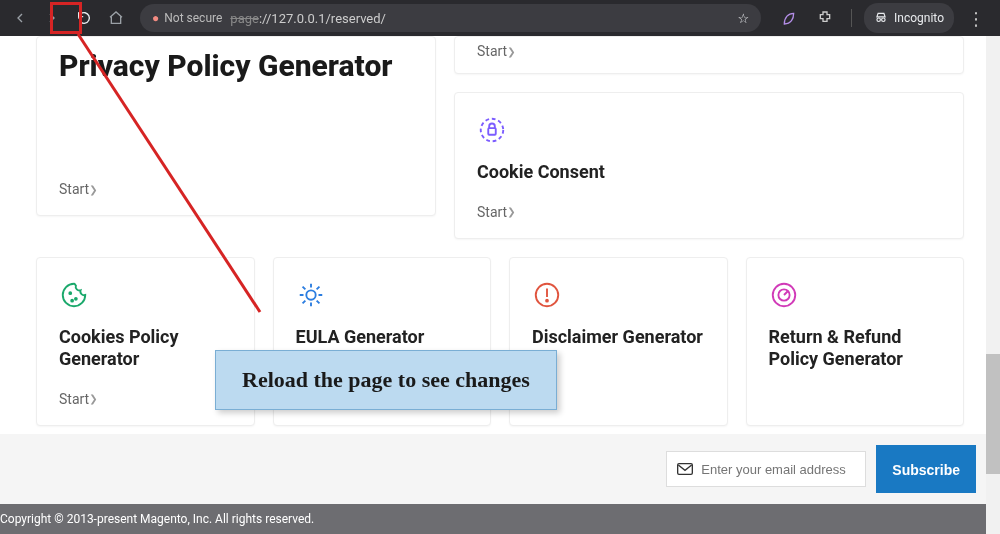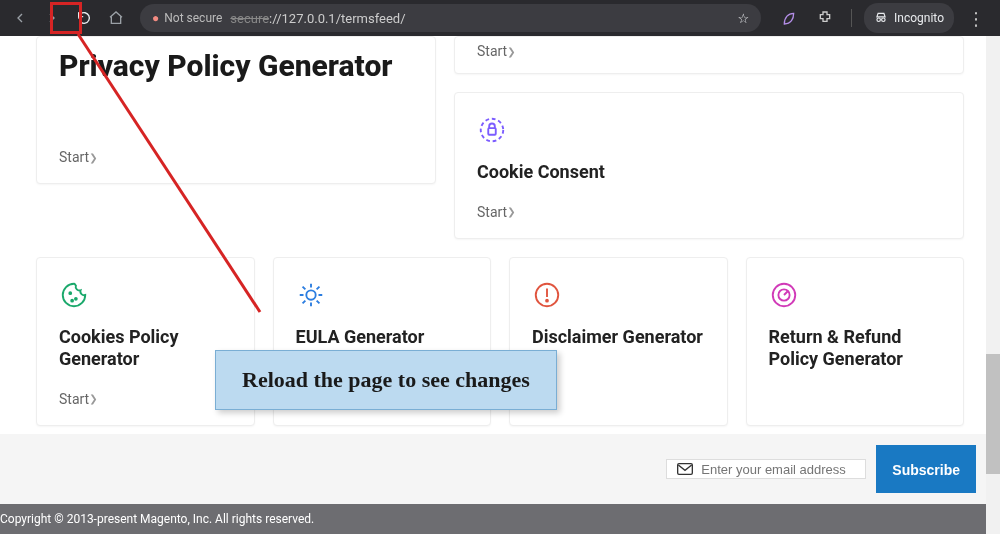--- a/index.html
+++ b/index.html
@@ -26,21 +26,21 @@
   .start { margin-top:20px; font-size:14px; color:#666; display:flex; align-items:center; cursor:pointer;}
   .start .chev{font-size:10px;color:#999;}
   .icon-circ { width:32px; height:32px; display:flex;}
   .row2 { display:flex; gap:18px; margin-top:18px;}
   .row2 .card { flex:1; min-width:0;}
   .col-left{ width:400px;}
   .col-right{ flex:1;}
   .card-stack{ display:flex; flex-direction:column; gap:18px;}
   .footer-area{ position:absolute; left:0; right:0; bottom:0;}
   .sub-bar { background:#f5f5f5; height:70px; display:flex; align-items:center; justify-content:flex-end; padding:0 24px; gap:10px;}
-  .email-box{ display:flex; align-items:center; background:#fff; border:1px solid #ddd; height:20px; padding:0 10px; gap:8px; width:200px;}
+  .email-box{ display:flex; align-items:center; background:#fff; border:1px solid #ddd; height:36px; padding:0 10px; gap:8px; width:200px;}
   .email-box input{ border:none; outline:none; font-size:13px; color:#666; flex:1; background:transparent;}
   .sub-btn{ background:#1979c3; color:#fff; border:none; height:48px; padding:17px 16px; font-size:14px; font-weight:600; cursor:pointer;}
   .copyright{ background:#6d6d71; color:#fff; font-size:12px; text-align:left; padding:8px 0;}
   .tooltip { position:absolute; left:215px; top:350px; background:#bcdaf0; border:1px solid #7aaed4; padding:16px 26px; font-family:Liberation Serif, serif; font-size:22px; font-weight:bold; color:#1a1a1a; box-shadow:3px 3px 6px rgba(0,0,0,0.2); z-index:30;}
   .scrollbar{position:absolute;right:0;top:36px;bottom:0;width:14px;background:#f1f1f1;display:flex;align-items:flex-end;}
   .scroll-thumb{width:14px;height:120px;background:#c1c1c1;border-radius:0;margin-bottom:60px;}
 </style>
 </head>
 <body>
 
@@ -64,21 +64,21 @@
     <svg viewBox="0 0 24 24">
         <path d="M3 11l9-8 9 8M5 10v10h14V10"></path>
       </svg>
   </div>
   <div class="url-pill">
     <span class="not-secure">
       <span class="dot">●</span>
       <span>Not secure</span>
     </span>
     <span class="url-text">
-      <span class="strike">secure</span><span>://127.0.0.1/termsfeed/</span>
+      <span class="strike">page</span><span>://127.0.0.1/reserved/</span>
     </span>
     <span style="flex:1"></span>
     <span class="ic" style="color:#e8eaed;">☆</span>
   </div>
   <div class="right-icons">
     <div class="ic">
       <svg width="16" height="16" viewBox="0 0 24 24" fill="none" stroke="#b48ee8" stroke-width="2">
           <path d="M5 21c10 0 14-8 14-16-8 0-14 6-14 16z"></path>
         </svg>
     </div>
@@ -101,21 +101,21 @@
 </div>
 
 <div class="red-box"></div>
 <svg class="arrow-line" width="260" height="330">
   <line x1="28" y1="32" x2="210" y2="310" stroke="#d62424" stroke-width="3"></line>
 </svg>
 
 <div class="page">
 
   <div class="grid-top">
-    <div class="card card-big col-left" style="height:148px;">
+    <div class="card card-big col-left" style="height:180px;">
       <h2>Privacy Policy Generator</h2>
       <div class="start" style="position:absolute;bottom:18px;">
         <span>Start</span>
           <span class="chev">❯</span>
       </div>
     </div>
     <div class="col-right card-stack">
       <div class="card" style="padding-top:6px;padding-bottom:14px;">
         <div class="start" style="margin-top:0;">
           <span>Start</span>

